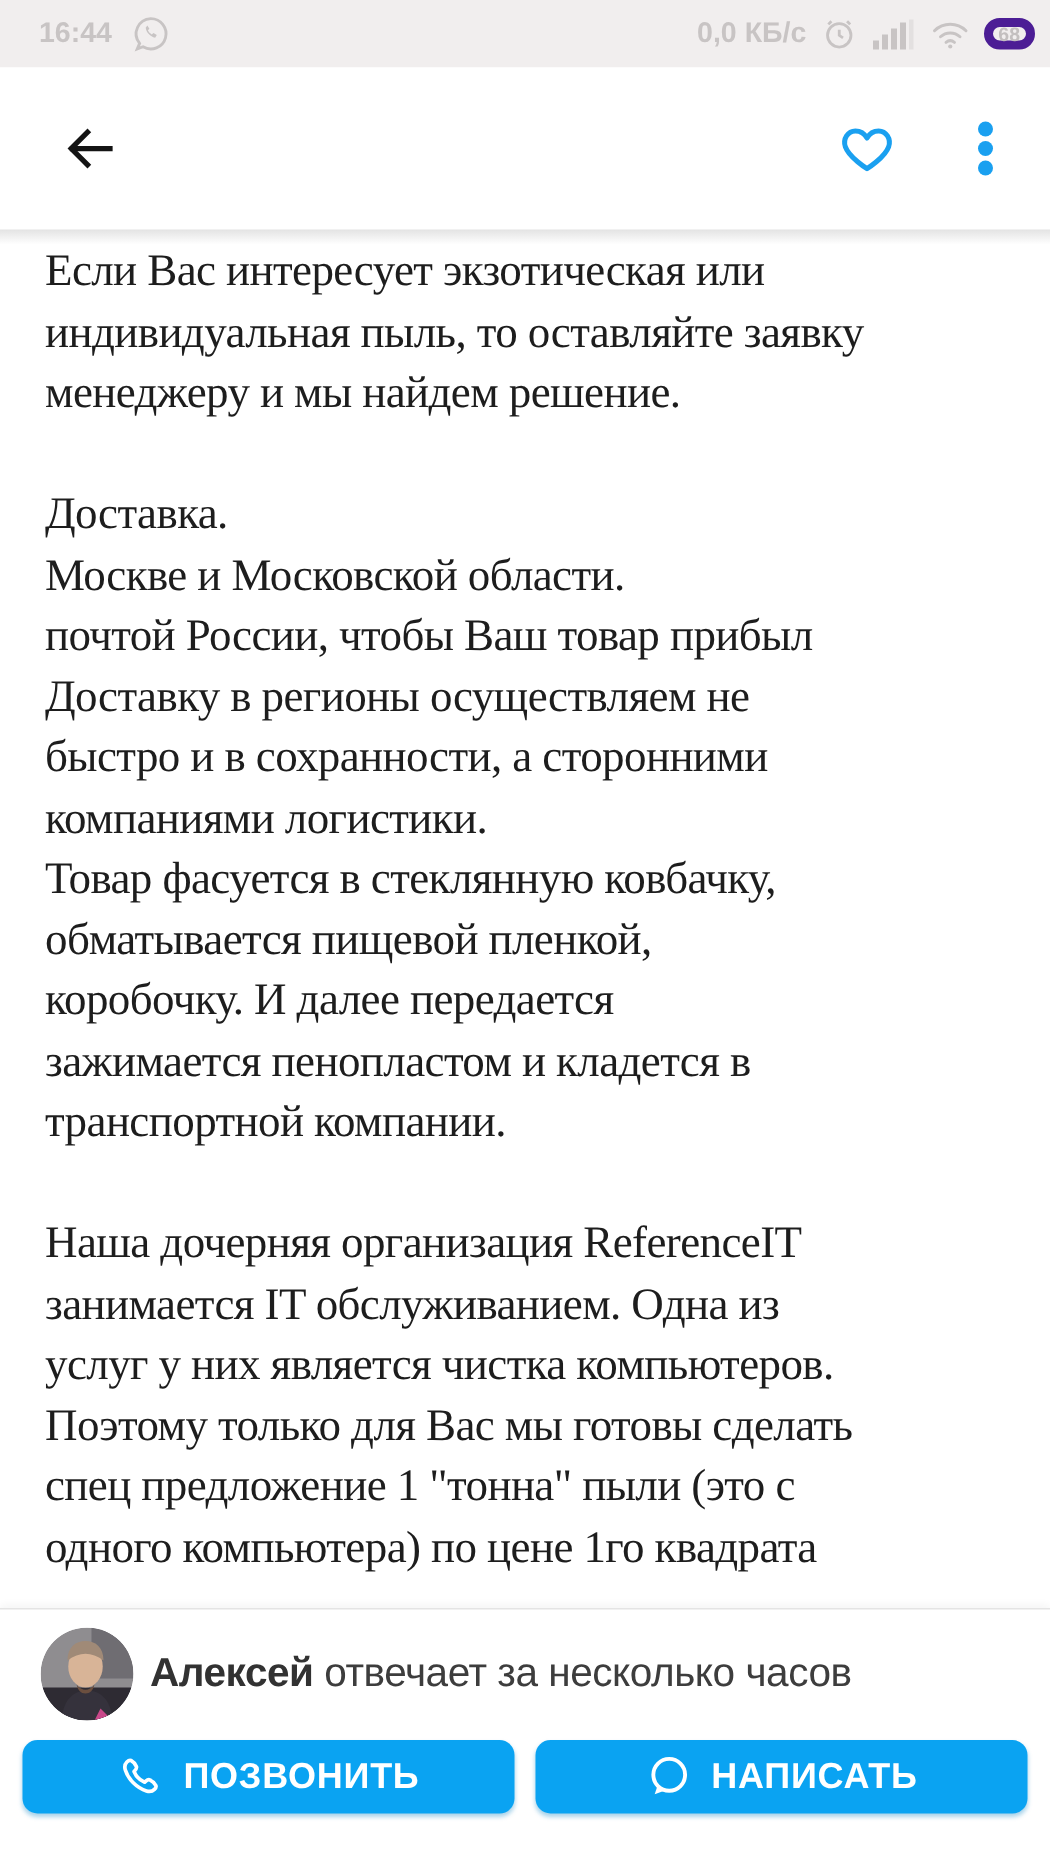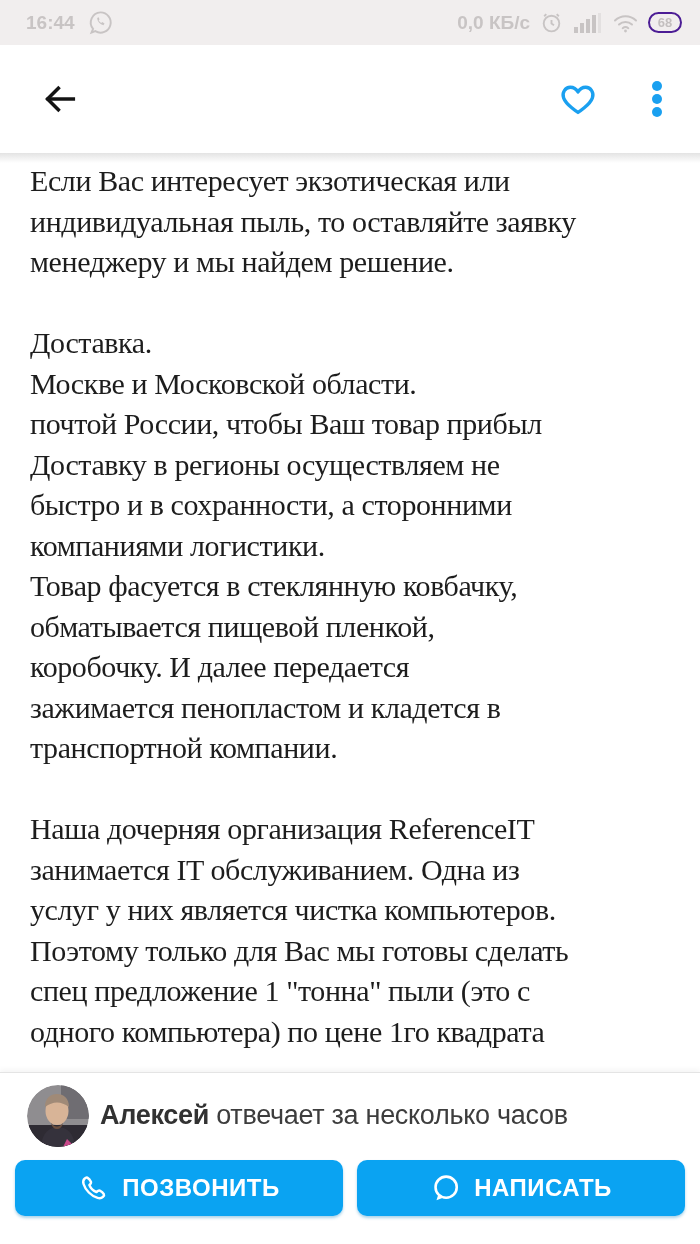--- a/index.html
+++ b/index.html
@@ -6,28 +6,28 @@
   .screen{
     position:relative;width:700px;height:1244px;margin:0 auto;
     background:#ffffff;overflow:hidden;
     font-family:"Liberation Sans",sans-serif;
   }
   
   .statusbar{
     position:absolute;top:0;left:0;right:0;height:45px;
     background:#f1eeee;color:#c8c4c4;
     display:flex;align-items:center;
-    padding:0 18px 0 26px;box-sizing:border-box;
+    padding:0 10px 0 26px;box-sizing:border-box;
     font-size:19px;font-weight:700;
   }
   .sb-left{display:flex;align-items:center;gap:12px;}
   .sb-right{margin-left:auto;display:flex;align-items:center;gap:9px;}
   .sb-ico{display:inline-flex;align-items:center;}
   .battery-pill{
-    min-width:34px;height:21px;border:2px solid #4c1d95;border-radius:11px;
+    min-width:34px;height:21px;border:6px solid #4c1d95;border-radius:11px;
     display:flex;align-items:center;justify-content:center;
     font-size:13px;font-weight:700;color:#c3bfbf;padding:0 4px;box-sizing:border-box;
   }
   
   .appbar{
     position:absolute;top:45px;left:0;right:0;height:108px;background:#ffffff;
     display:flex;align-items:center;padding:0 32px 0 34px;box-sizing:border-box;
   }
   .appbar-right{margin-left:auto;display:flex;align-items:center;gap:44px;}
   .appbar-shadow{
@@ -55,21 +55,21 @@
   }
   .seller-row{
     height:85px;display:flex;align-items:center;
     padding-left:27px;cursor:pointer;
   }
   .avatar{width:62px;height:62px;border-radius:50%;overflow:hidden;flex:0 0 auto;}
   .seller-text{margin-left:11px;font-size:27px;color:#3d3d3d;white-space:nowrap;letter-spacing:-0.3px;}
   .seller-name{font-weight:700;color:#323232;}
   .cta-row{display:flex;gap:14px;padding:0 15px;margin-top:2px;}
   .cta-btn{
-    flex:1;height:56px;border:none;border-radius:10px;
+    flex:1;height:49px;border:none;border-radius:10px;
     background:#0aa3f2;color:#ffffff;cursor:pointer;
     display:flex;align-items:center;justify-content:center;gap:13px;
     font-family:"Liberation Sans",sans-serif;
     font-size:24px;font-weight:700;letter-spacing:0.5px;
     box-shadow:0 2px 3px rgba(9,130,195,0.35);
   }
 </style>
 </head>
 <body>
 

